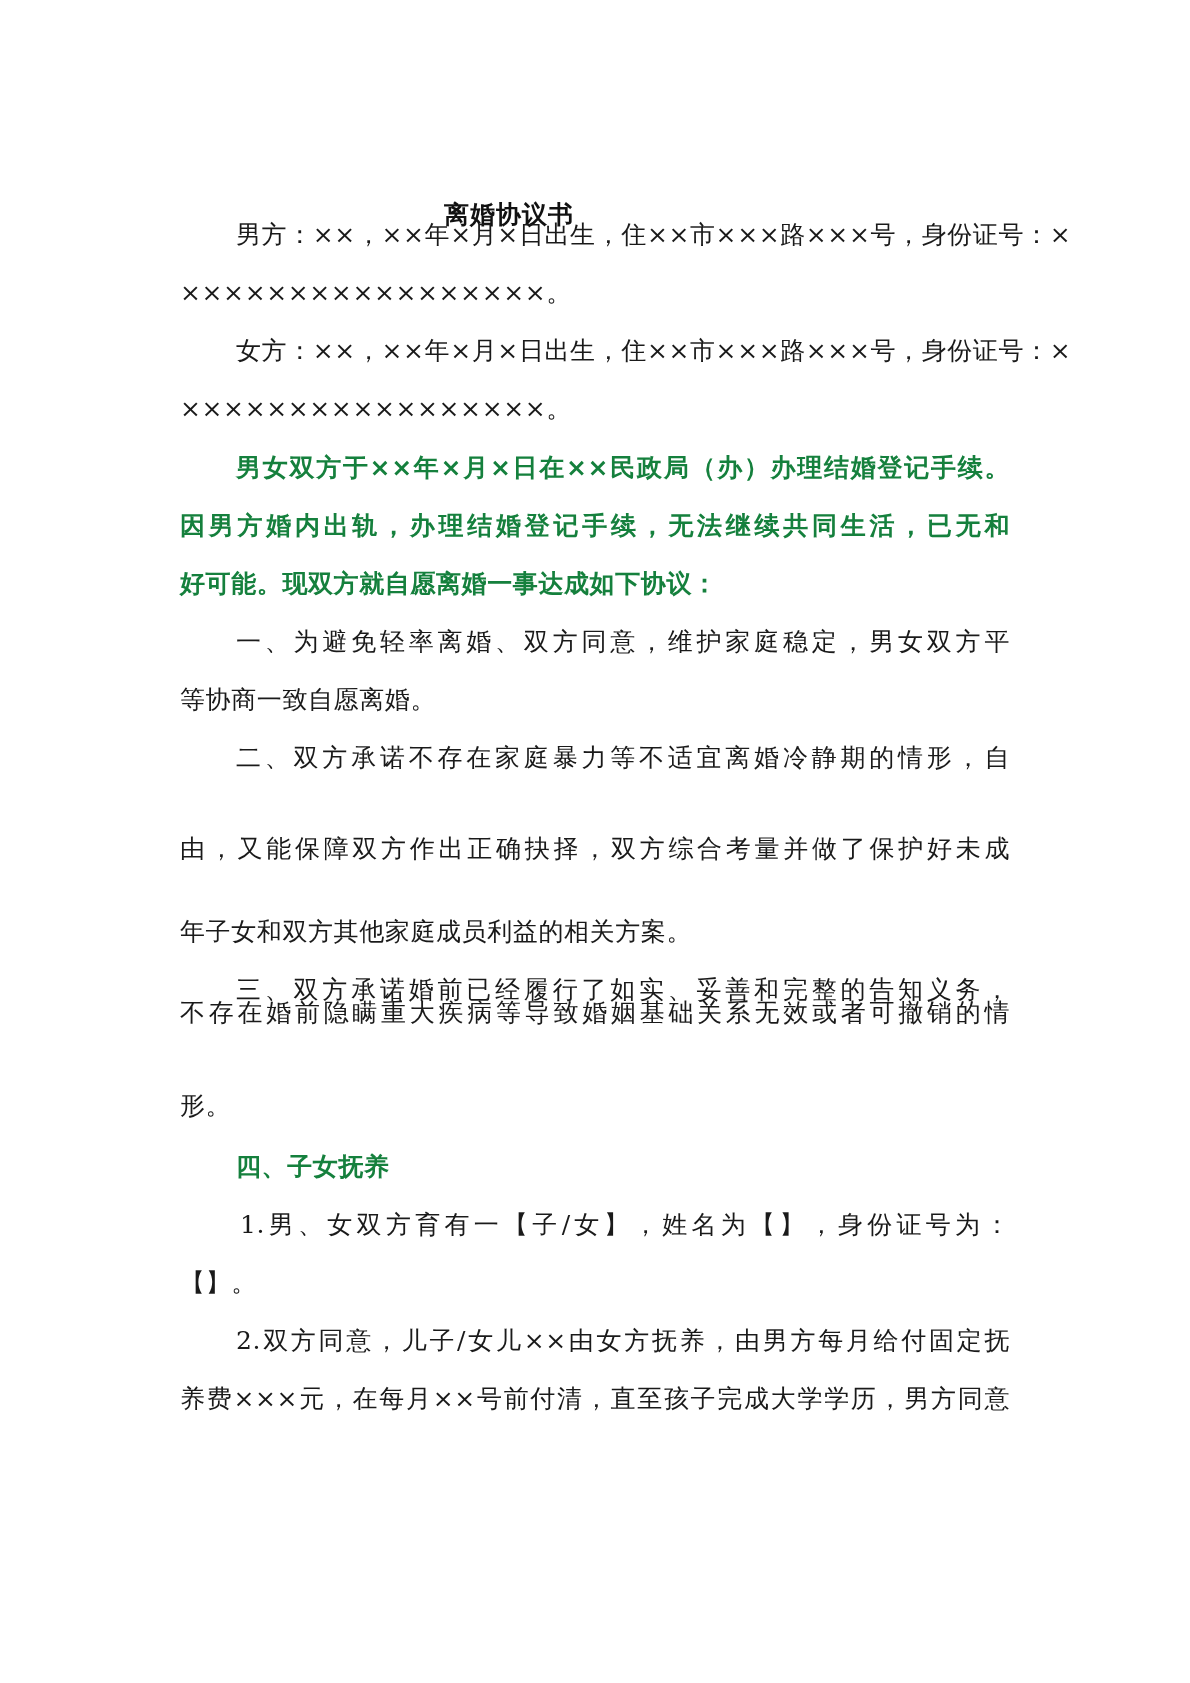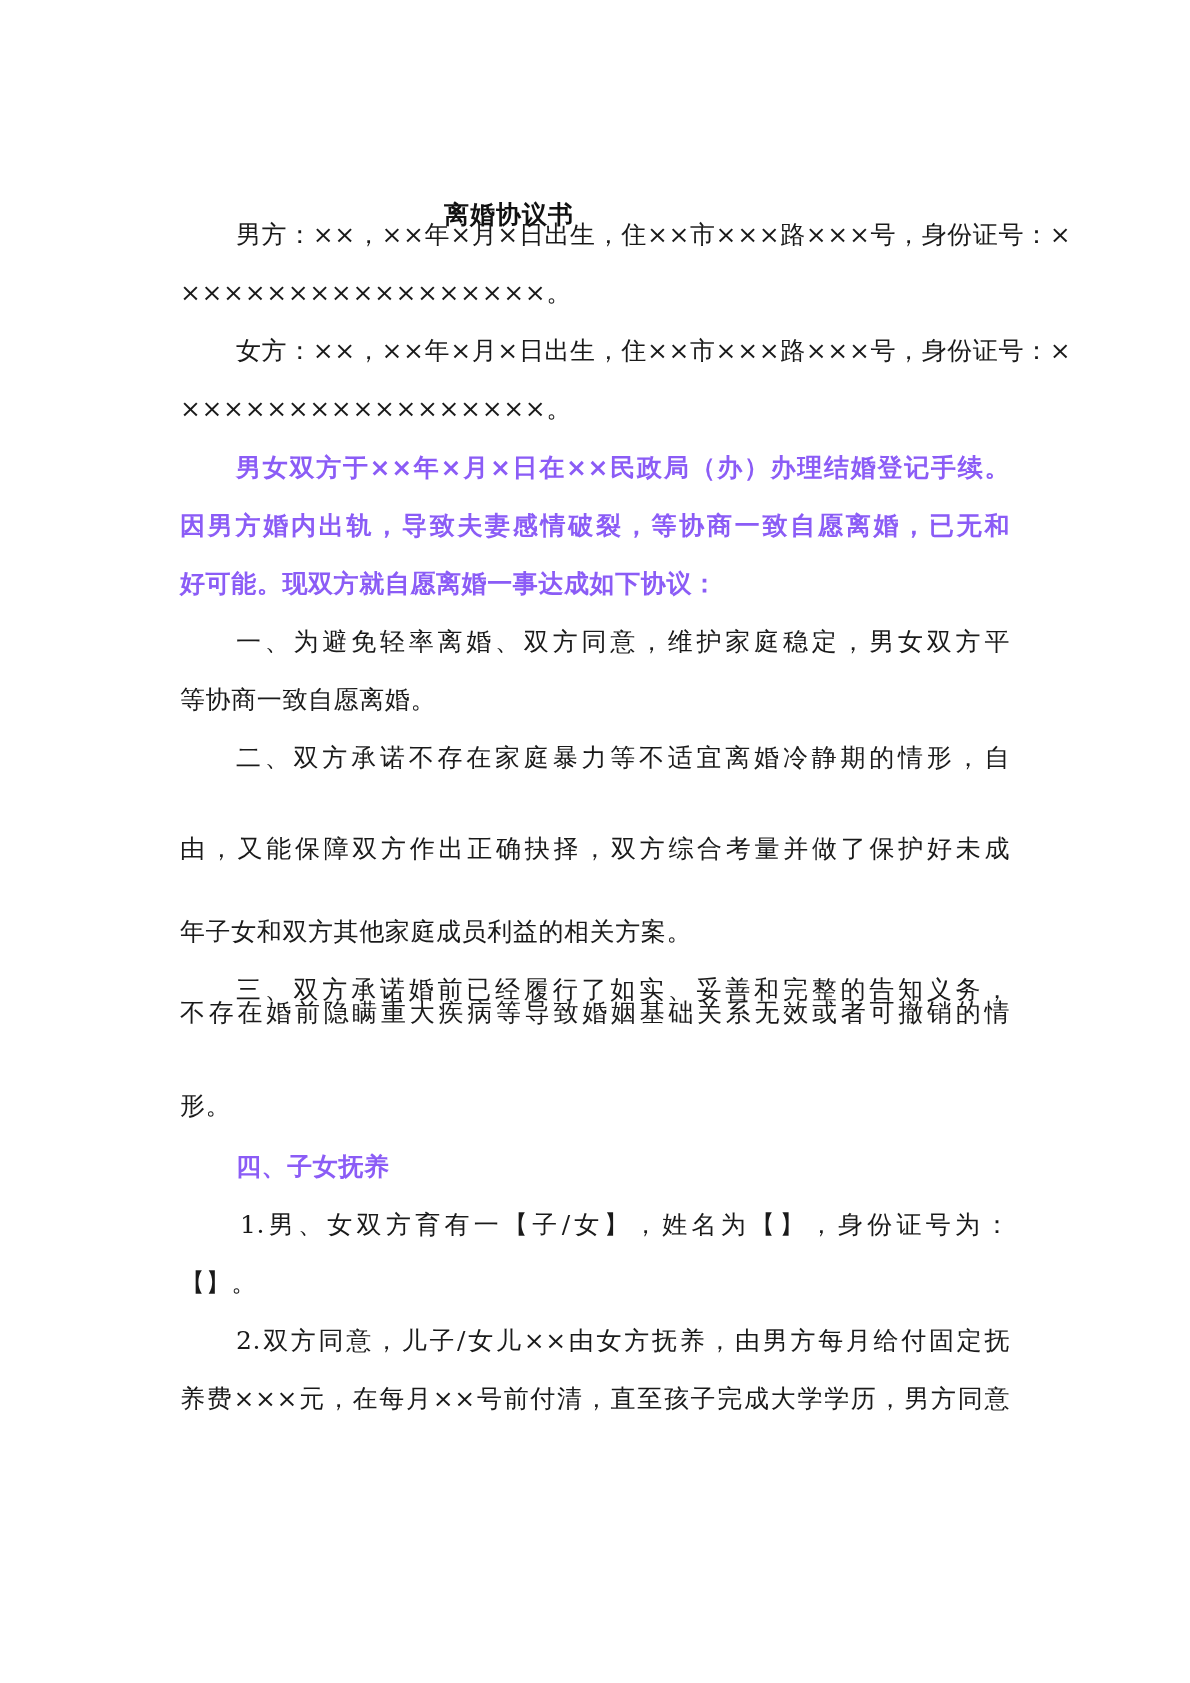--- a/index.html
+++ b/index.html
@@ -4,37 +4,37 @@
 <style>
   html, body { margin: 0; padding: 0; background: #ffffff; }
   body { width: 1190px; height: 1683px; position: relative; overflow: hidden;
          font-family: "DejaVu Serif", "Liberation Serif", serif; color: #111; }
   .page { position: absolute; left: 0; top: 0; width: 1190px; height: 1683px; background: #fff; }
   .title { position: absolute; left: 0; width: 1018px; top: 168px; text-align: center;
            font-family: "DejaVu Sans", sans-serif; font-weight: bold; font-size: 25px; letter-spacing: 1px; margin-top: 30px; }
   .line { position: absolute; left: 180px; width: 830px; font-size: 25px; line-height: 34px;
           white-space: nowrap; letter-spacing: 0.6px; color: #1a1a1a; }
   .indent { left: 236px; width: 774px; }
-  .bold { font-family: "DejaVu Sans", sans-serif; font-weight: bold; color: #8b5cf6; }
+  .bold { font-family: "DejaVu Sans", sans-serif; font-weight: bold; color: #15803d; }
   .justify { text-align-last: justify; text-align: justify; }
 </style>
 </head>
 <body>
 
 <div class="page">
   <div class="title">离婚协议书</div>
 
   <div class="line indent justify" style="top:218px">男方：××，××年×月×日出生，住××市×××路×××号，身份证号：×</div>
   <div class="line" style="top:276px">×××××××××××××××××。</div>
 
   <div class="line indent justify" style="top:334px">女方：××，××年×月×日出生，住××市×××路×××号，身份证号：×</div>
   <div class="line" style="top:392px">×××××××××××××××××。</div>
 
   <div class="line indent bold justify" style="top:451px">男女双方于××年×月×日在××民政局（办）办理结婚登记手续。</div>
-  <div class="line bold justify" style="top:509px">因男方婚内出轨，导致夫妻感情破裂，等协商一致自愿离婚，已无和</div>
+  <div class="line bold justify" style="top:509px">因男方婚内出轨，办理结婚登记手续，无法继续共同生活，已无和</div>
   <div class="line bold" style="top:567px">好可能。现双方就自愿离婚一事达成如下协议：</div>
 
   <div class="line indent justify" style="top:625px">一、为避免轻率离婚、双方同意，维护家庭稳定，男女双方平</div>
   <div class="line" style="top:683px">等协商一致自愿离婚。</div>
 
   <div class="line indent justify" style="top:741px">二、双方承诺不存在家庭暴力等不适宜离婚冷静期的情形，自</div>
   <div class="line justify" style="top:832px">由，又能保障双方作出正确抉择，双方综合考量并做了保护好未成</div>
   <div class="line indent justify" style="top:973px">三、双方承诺婚前已经履行了如实、妥善和完整的告知义务，</div>
 
   <div class="line" style="top:915px">年子女和双方其他家庭成员利益的相关方案。</div>

